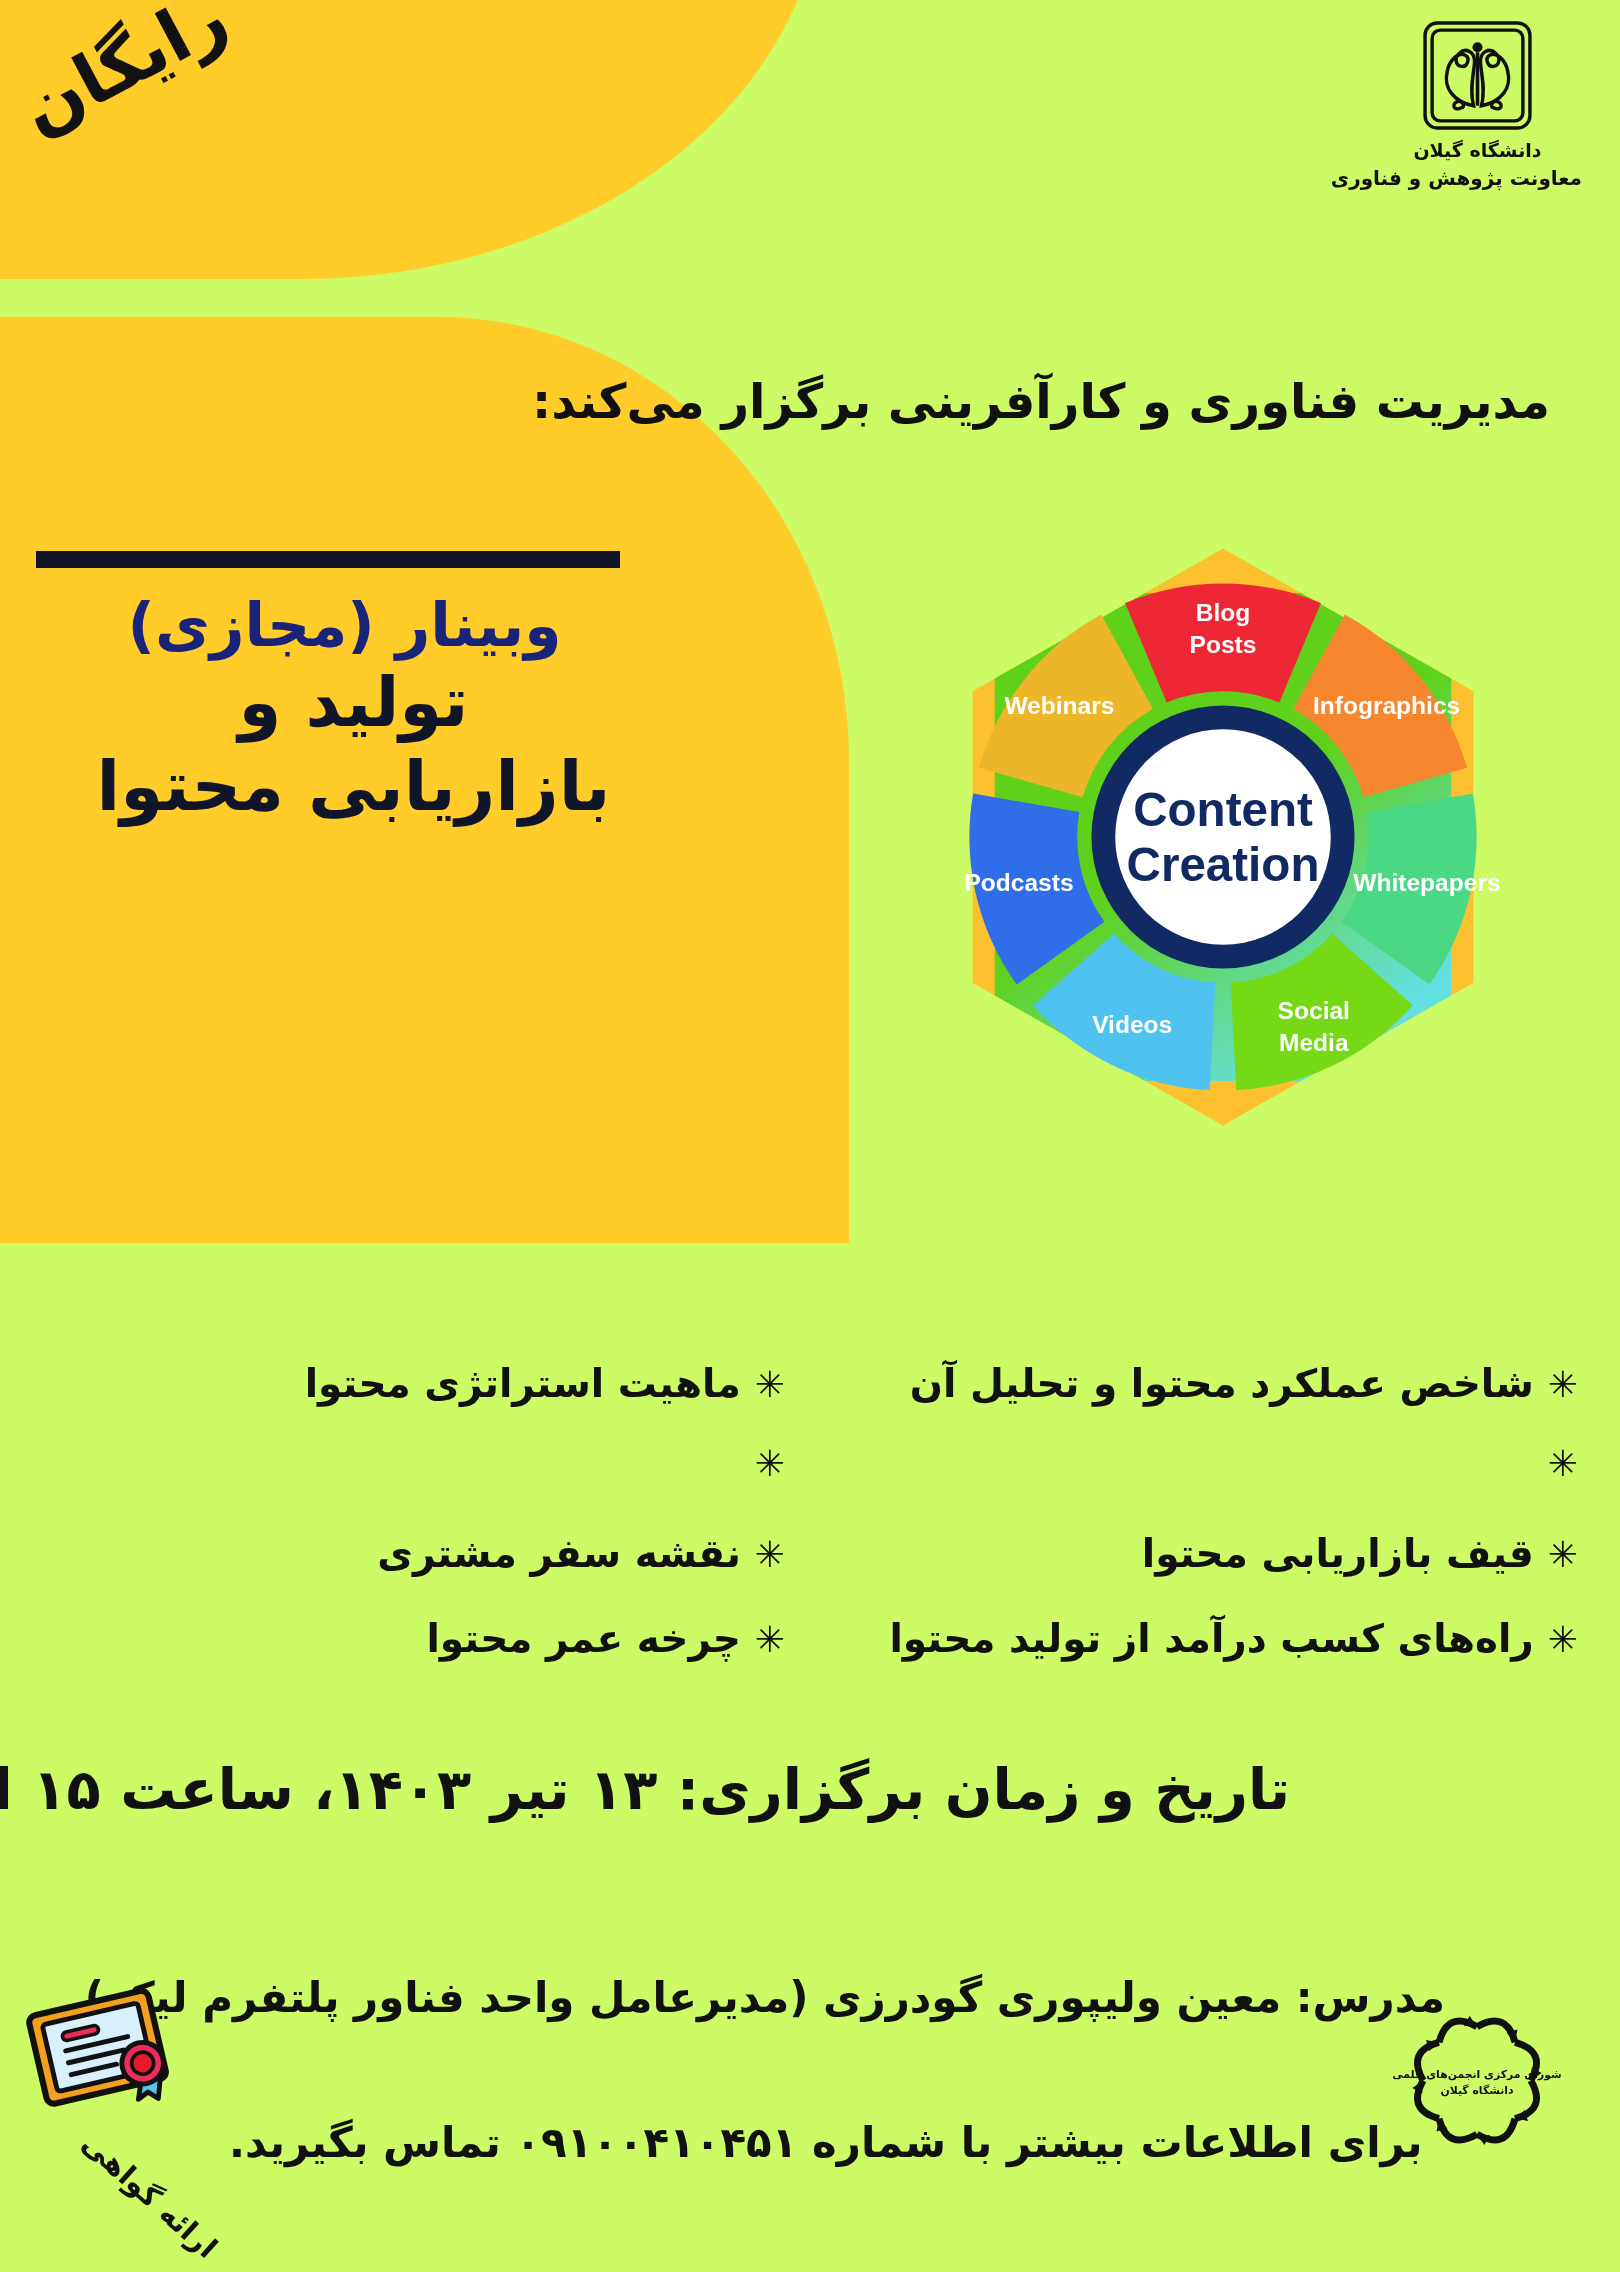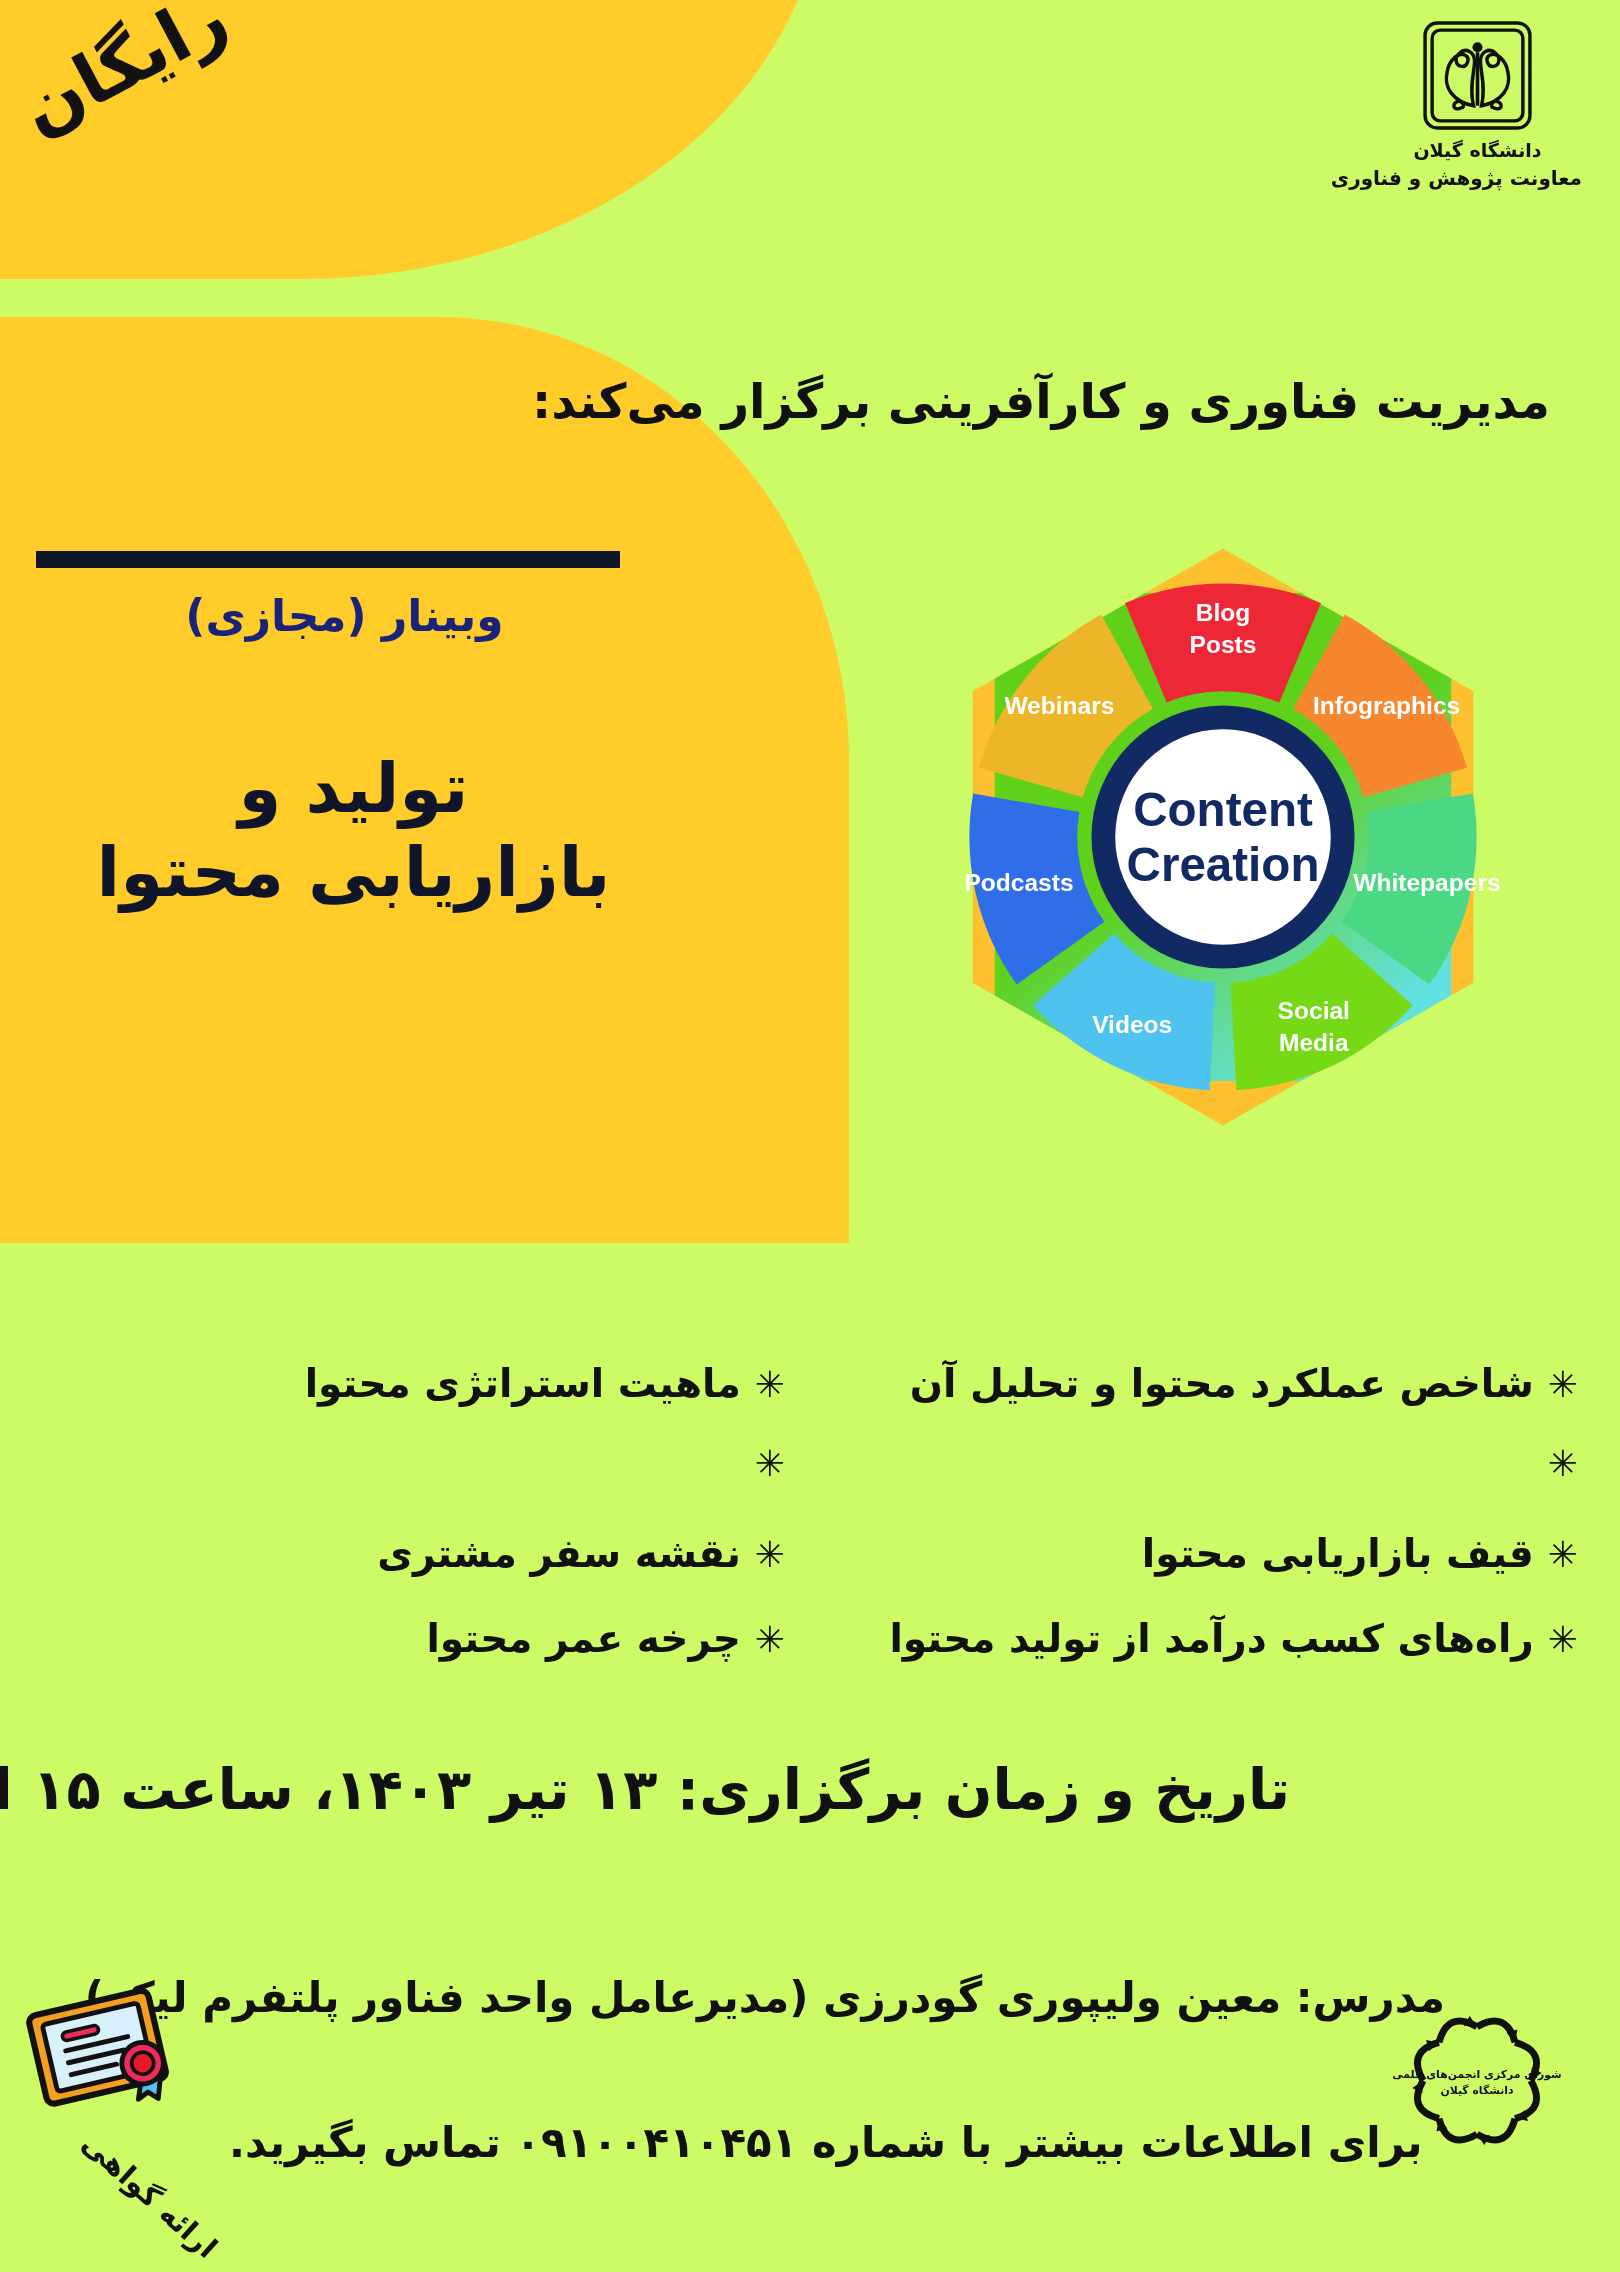--- a/index.html
+++ b/index.html
@@ -79,24 +79,23 @@
   
   #title-block{
     position:absolute;
     left:0;top:590px;
     width:691px;
     padding-right:0;
     text-align:center;
     direction:rtl;
   }
   #webinar-kind{
-    font-size:44px;
+    font-size:60px;
     font-weight:700;
     color:#1a237a;
-    margin-bottom:105px;
     white-space:nowrap;
   }
   #main-title{
     font-size:69px;
     font-weight:700;
     color:#101628;
     line-height:1.22;
     padding-left:18px;
   }
   #title-rule{

